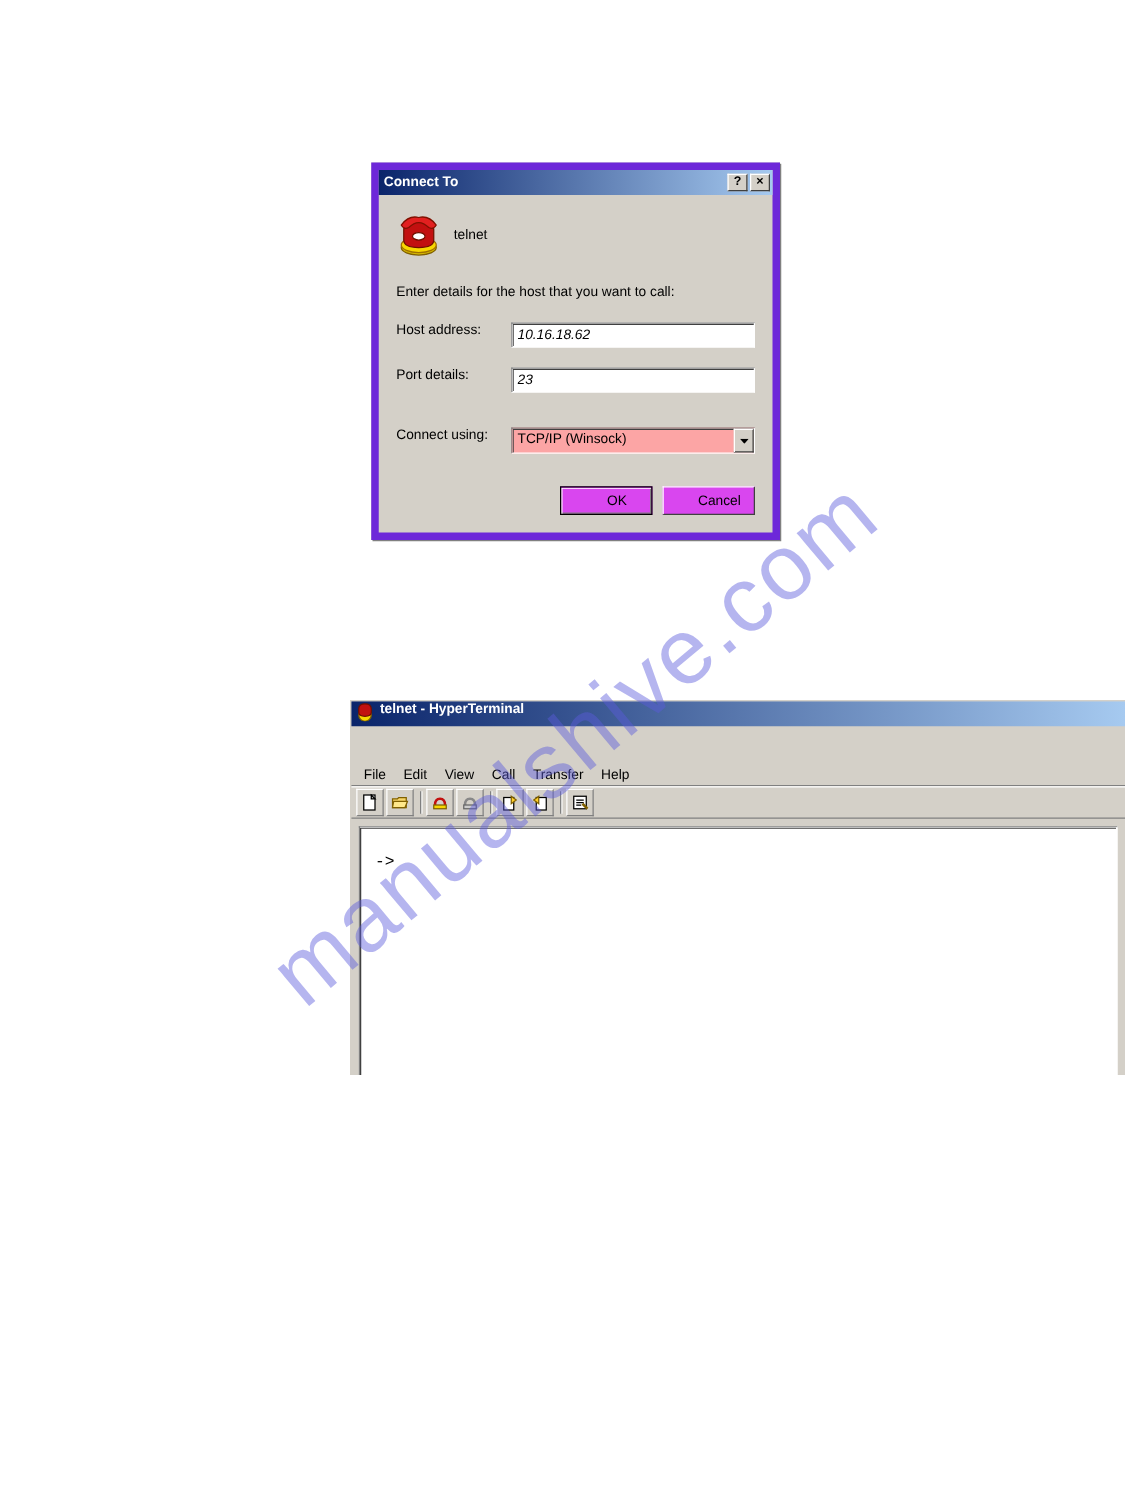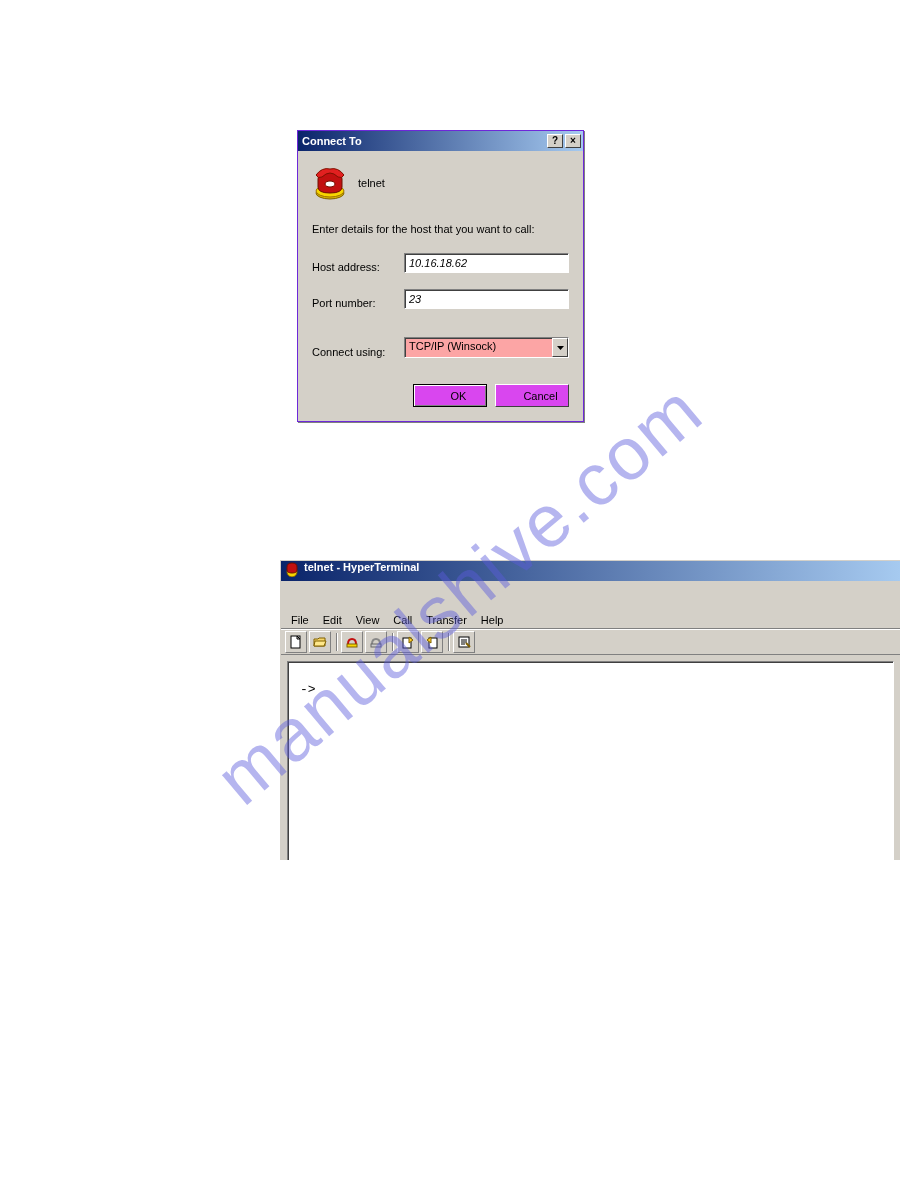--- a/index.html
+++ b/index.html
@@ -25,23 +25,23 @@
     z-index: 50;
     white-space: nowrap;
     letter-spacing: 2px;
   }
 
   
   .dialog {
     position: absolute;
     left: 297px;
     top: 130px;
-    width: 287px;
-    background: #d4d0c8;
-    border: 1px solid #6d28d9;
+    width: 327px;
+    background: #d4d0c8;
+    border: 6px solid #6d28d9;
     box-shadow: 1px 1px 0 #808080;
   }
   .titlebar {
     height: 20px;
     background: linear-gradient(to right, #0a246a, #a6caf0);
     color: #fff;
     display: flex;
     align-items: center;
     padding: 0 2px 0 4px;
     font-weight: bold;
@@ -81,21 +81,21 @@
     height: 36px;
     position: relative;
   }
   .prompt-text {
     margin-bottom: 18px;
     font-size: 11px;
     color: #000;
   }
   .field-row {
     display: flex;
-    align-items: flex-end;
+    align-items: flex-start;
     margin-bottom: 16px;
   }
   .field-label {
     width: 92px;
     font-size: 11px;
   }
   .text-input {
     flex: 1;
     height: 20px;
     border-top: 1px solid #808080;
@@ -279,21 +279,21 @@
     </div>
 
     <div class="prompt-text">Enter details for the host that you want to call:</div>
 
     <div class="field-row">
       <span class="field-label">Host address:</span>
       <input class="text-input" type="text" value="10.16.18.62" style="">
     </div>
 
     <div class="field-row">
-      <span class="field-label">Port number:</span>
+      <span class="field-label">Port details:</span>
       <input class="text-input" type="text" value="23" style="">
     </div>
 
     <div class="field-row" style="margin-top:28px; margin-bottom:0;">
       <span class="field-label">Connect using:</span>
       <div class="select-wrap">
         <span class="select-text">TCP/IP (Winsock)</span>
         <span class="select-arrow">
           <svg width="7" height="4" viewBox="0 0 7 4">
               <path d="M0 0 L7 0 L3.5 4 Z" fill="#000"></path>

